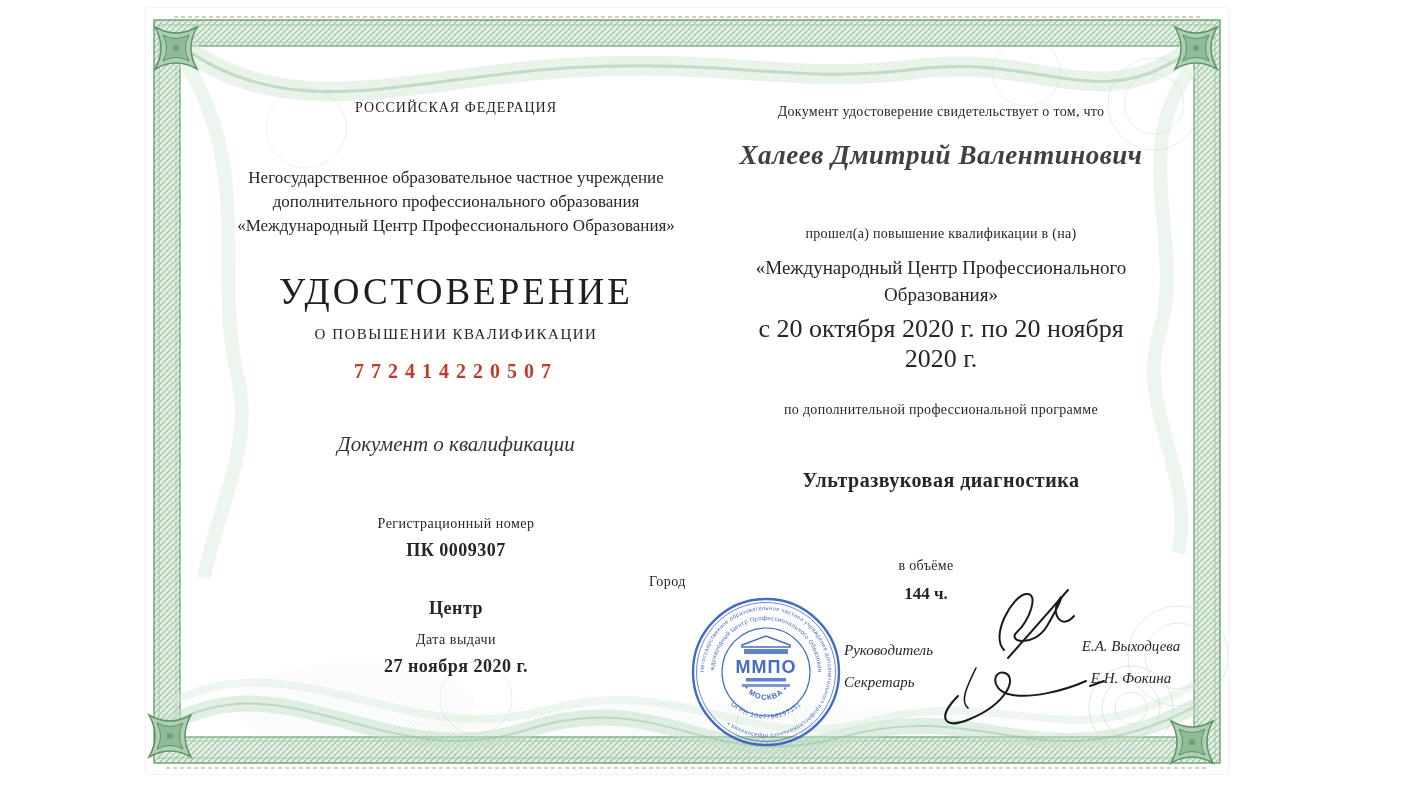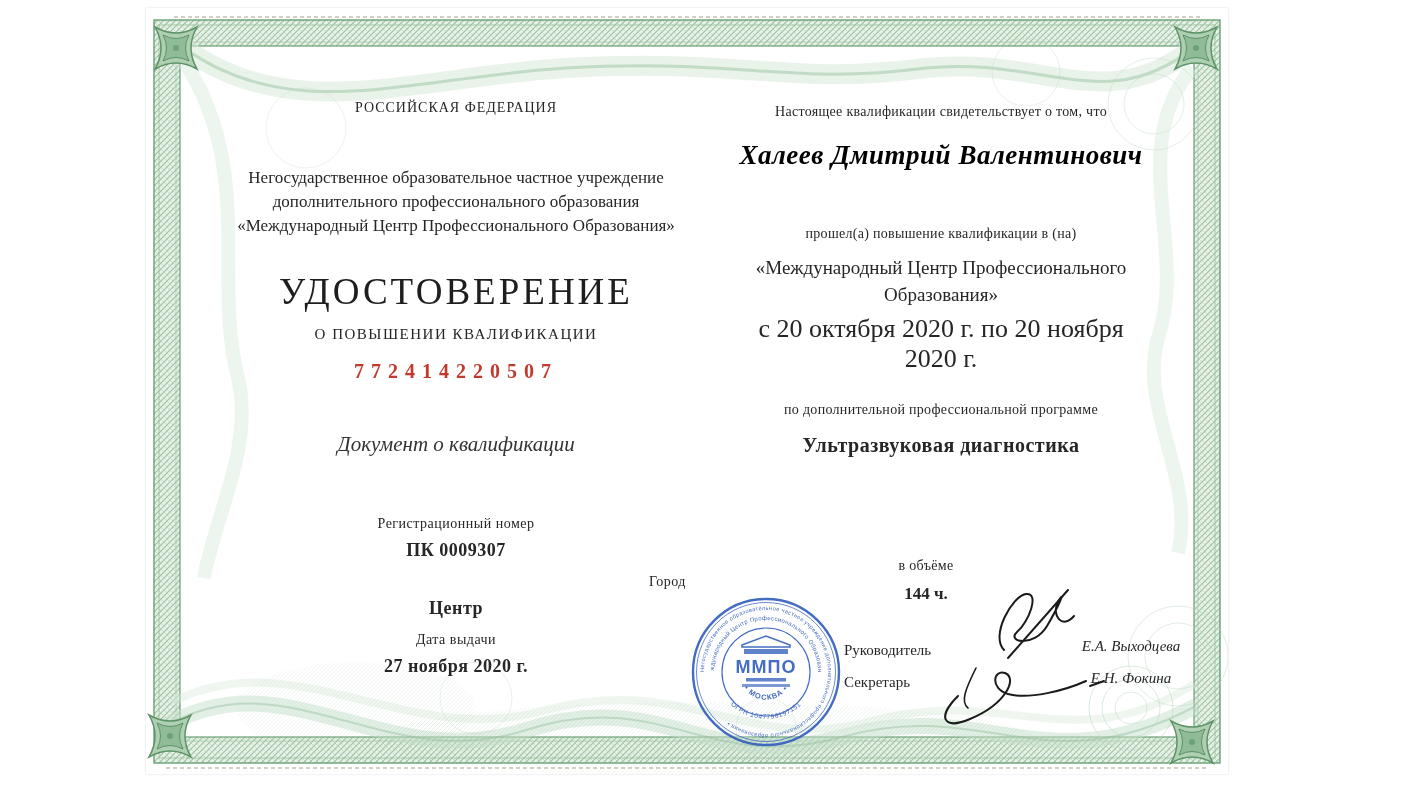--- a/index.html
+++ b/index.html
@@ -18,26 +18,26 @@
   .rcol{left:590px;width:410px;}
   .small-caps{font-size:14px;letter-spacing:1px;}
   .inst{font-size:17px;line-height:24px;}
   .big-title{font-size:37px;letter-spacing:3px;font-weight:400;color:#1e1e1e;}
   .subtitle{font-size:15px;font-weight:normal;letter-spacing:1.5px;}
   .form-number{font-size:20px;font-weight:bold;letter-spacing:7px;color:#c23a2e;}
   .doc-kind{font-size:21px;font-style:italic;color:#333;}
   .lbl{font-size:14px;letter-spacing:0.5px;}
   .val{font-size:18px;font-weight:bold;letter-spacing:0.5px;}
   .statement{font-size:14px;letter-spacing:0.3px;}
-  .holder{font-size:27px;font-weight:bold;font-style:italic;letter-spacing:0.5px;color:#000000;}
+  .holder{font-size:27px;font-weight:bold;font-style:italic;letter-spacing:0.5px;color:#404040;}
   .org{font-size:19px;line-height:27px;}
   .org span{display:block;width:372px;margin:0 auto;}
   .period{font-size:26px;}
-  .program{font-size:20px;font-weight:bold;letter-spacing:0.5px;}
-  .sig-lbl{font-size:15px;text-align:left;}
+  .program{font-size:20px;font-weight:bold;letter-spacing:0.5px;margin-top:35px;}
+  .sig-lbl{font-size:15px;font-style:italic;text-align:left;}
   .sig-name{font-size:15px;font-style:italic;}
   .seal-svg{position:absolute;left:540px;top:584px;width:160px;height:160px;opacity:0.92;}
   .sign-svg{position:absolute;left:770px;top:570px;width:200px;height:160px;}
 </style>
 </head>
 <body>
 
 <div class="certificate">
 
   <svg class="deco" viewBox="0 0 1082 766">
@@ -113,21 +113,21 @@
   <div class="t lcol form-number" style="top:352px;">772414220507</div>
   <div class="t lcol doc-kind" style="top:424px;">Документ о квалификации</div>
 
   <div class="t lcol lbl" style="top:508px;">Регистрационный номер</div>
   <div class="t lcol val" style="top:532px;">ПК 0009307</div>
   <div class="t lcol lbl" style="top:566px;text-align:right;">Город</div>
   <div class="t lcol val" style="top:590px;">Центр</div>
   <div class="t lcol lbl" style="top:624px;">Дата выдачи</div>
   <div class="t lcol val" style="top:648px;">27 ноября 2020 г.</div>
 
-  <div class="t rcol statement" style="top:96px;">Настоящее квалификации свидетельствует о том, что</div>
+  <div class="t rcol statement" style="top:96px;">Документ удостоверение свидетельствует о том, что</div>
   <div class="t rcol holder" style="top:132px;">Халеев Дмитрий Валентинович</div>
   <div class="t rcol statement" style="top:218px;">прошел(а) повышение квалификации в (на)</div>
   <div class="t rcol org" style="top:246px;">
     <span>«Международный Центр Профессионального Образования»</span>
   </div>
   <div class="t rcol period" style="top:306px;">с 20 октября 2020 г. по 20 ноября 2020 г.</div>
   <div class="t rcol statement" style="top:394px;">по дополнительной профессиональной программе</div>
   <div class="t rcol program" style="top:426px;">Ультразвуковая диагностика</div>
 
   <div class="t statement" style="left:590px;width:380px;top:550px;">в объёме</div>

